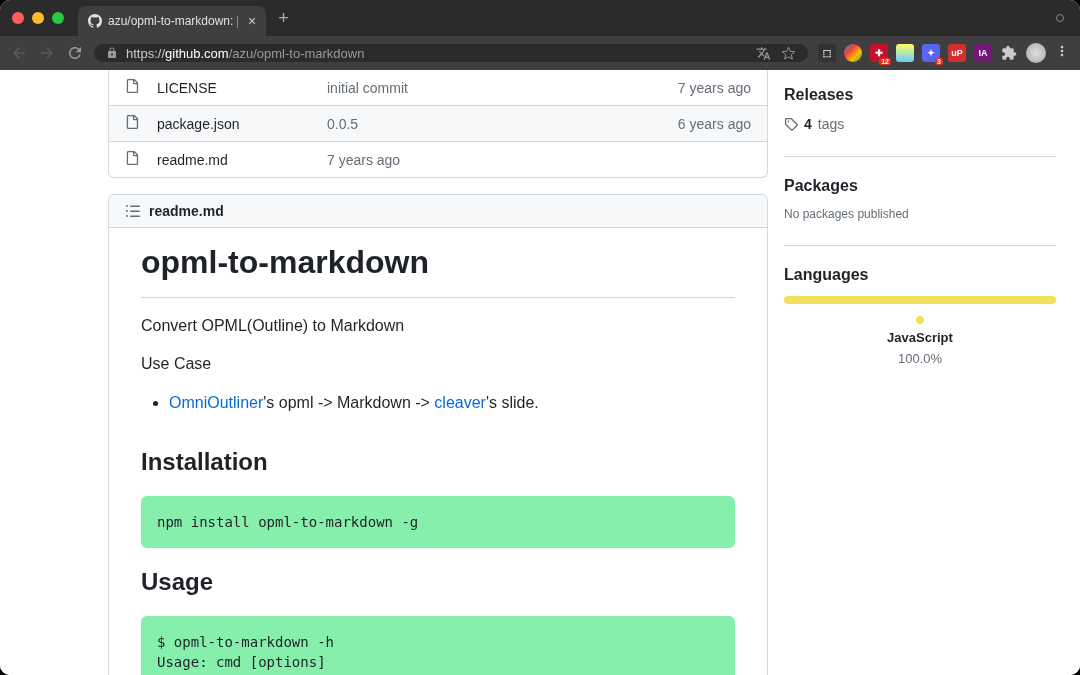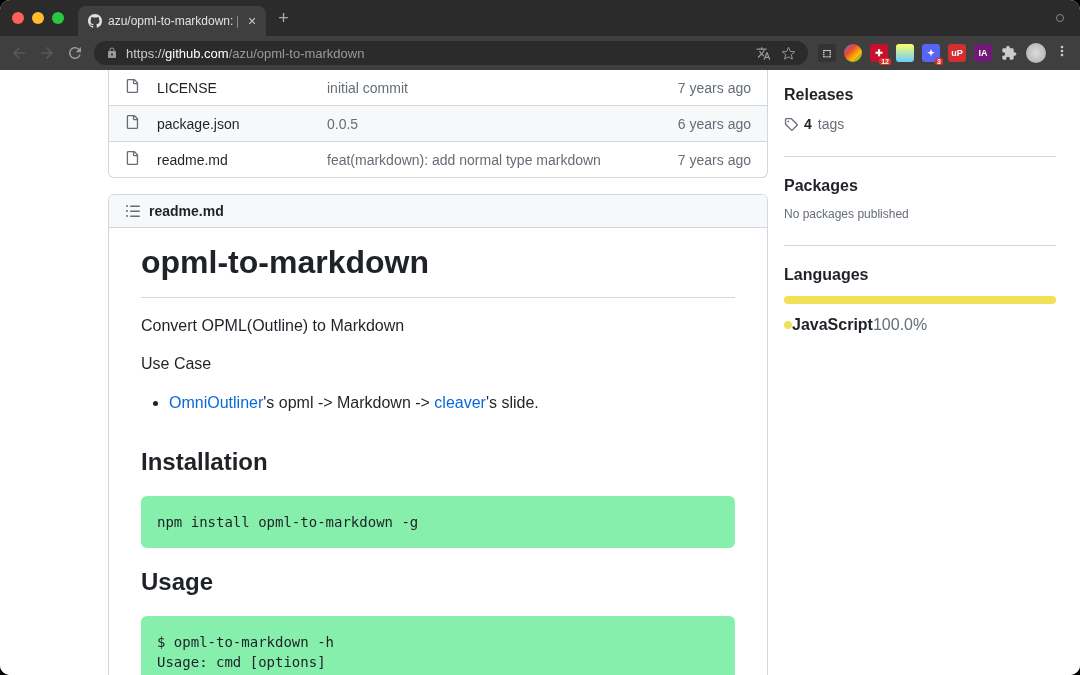--- a/index.html
+++ b/index.html
@@ -28,21 +28,21 @@
     .tab-close { font-size: 14px; cursor: pointer; color: #ccc; margin-left: 4px; }
     .new-tab { color: #aaa; font-size: 18px; margin-left: 12px; cursor: pointer; }
     
     .toolbar {
       background: #3f3f3f; height: 34px; display: flex; align-items: center; padding: 0 10px; gap: 10px;
     }
     .nav-btn { color: #9a9a9a; cursor: pointer; display: flex; }
     .nav-btn svg { width: 18px; height: 18px; fill: #9a9a9a; }
     .nav-btn.disabled svg { fill: #5a5a5a; }
     .url-bar {
-      flex: 1; background: #2b2b2b; border-radius: 20px; height: 24px;
+      flex: 1; background: #2b2b2b; border-radius: 20px; height: 18px;
       display: flex; align-items: center; padding: 0 12px; gap: 8px; color: #ccc; font-size: 13px;
     }
     .url-bar svg.lock { width: 12px; height: 12px; fill: #9a9a9a; }
     .url-text { flex: 1; }
     .url-text .domain { color: #fff; }
     .url-text .path { color: #9a9a9a; }
     .url-right-icons { display: flex; gap: 10px; }
     .url-right-icons svg { width: 15px; height: 15px; fill: #9a9a9a; }
     .ext-icons { display: flex; gap: 8px; align-items: center; }
     .ext-icon { width: 18px; height: 18px; border-radius: 3px; display: flex; align-items: center; justify-content: center; font-size: 9px; font-weight: bold; color: #fff; position: relative; }
@@ -88,21 +88,21 @@
     
     .side-section { margin-bottom: 24px; }
     .side-title { font-size: 16px; font-weight: 600; color: #1f2328; margin-bottom: 12px; }
     .side-link { display: flex; align-items: center; gap: 6px; font-size: 14px; color: #1f2328; }
     .side-link svg { width: 14px; height: 14px; fill: #656d76; }
     .side-link .count { font-weight: 600; }
     .side-link .lbl { color: #656d76; }
     .side-text { font-size: 12px; color: #656d76; }
     .side-divider { border-top: 1px solid #d0d7de; margin: 20px 0; }
     .lang-bar { height: 8px; background: #f1e05a; border-radius: 4px; margin-bottom: 12px; }
-    .lang-item { display: flex; align-items: center; font-size: 16px; }
+    .lang-item { display: flex; align-items: center; gap: 6px; font-size: 13px; flex-direction: column; }
     .lang-dot { width: 8px; height: 8px; border-radius: 50%; background: #f1e05a; }
     .lang-name { font-weight: 600; color: #1f2328; }
     .lang-pct { color: #656d76; }
     .avatar { width: 20px; height: 20px; border-radius: 50%; background: radial-gradient(#ddd, #aaa); }
     .top-right-circle { width: 8px; height: 8px; border: 1.5px solid #888; border-radius: 50%; margin-left: auto; margin-right: 4px; }
   </style>
 </head>
 <body>
 
 <div class="browser-window">
@@ -192,21 +192,20 @@
               </svg></span>
             <span class="file-name"><a href="#">package.json</a></span>
             <span class="file-msg">0.0.5</span>
             <span class="file-time">6 years ago</span>
           </div>
           <div class="file-row">
             <span class="file-icon"><svg viewBox="0 0 16 16">
                 <path d="M2 1.75C2 .784 2.784 0 3.75 0h6.586c.464 0 .909.184 1.237.513l2.914 2.914c.329.328.513.773.513 1.237v9.586A1.75 1.75 0 0113.25 16h-9.5A1.75 1.75 0 012 14.25V1.75zm1.75-.25a.25.25 0 00-.25.25v12.5c0 .138.112.25.25.25h9.5a.25.25 0 00.25-.25V6h-2.75A1.75 1.75 0 019 4.25V1.5H3.75zm6.75.062V4.25c0 .138.112.25.25.25h2.688a.252.252 0 00-.011-.013l-2.914-2.914a.272.272 0 00-.013-.011z"></path>
               </svg></span>
             <span class="file-name"><a href="#">readme.md</a></span>
-            <span class="file-msg">feat(markdown): add normal type markdown</span>
             <span class="file-time">7 years ago</span>
           </div>
         </div>
 
       <div class="readme-box">
         <div class="readme-head">
           <svg viewBox="0 0 16 16">
               <path d="M2 4a1 1 0 100-2 1 1 0 000 2zm3.75-1.5a.75.75 0 000 1.5h8.5a.75.75 0 000-1.5h-8.5zm0 5a.75.75 0 000 1.5h8.5a.75.75 0 000-1.5h-8.5zm0 5a.75.75 0 000 1.5h8.5a.75.75 0 000-1.5h-8.5zM2 9a1 1 0 100-2 1 1 0 000 2zm0 5a1 1 0 100-2 1 1 0 000 2z"></path>
             </svg>
           <span class="fname">readme.md</span>

